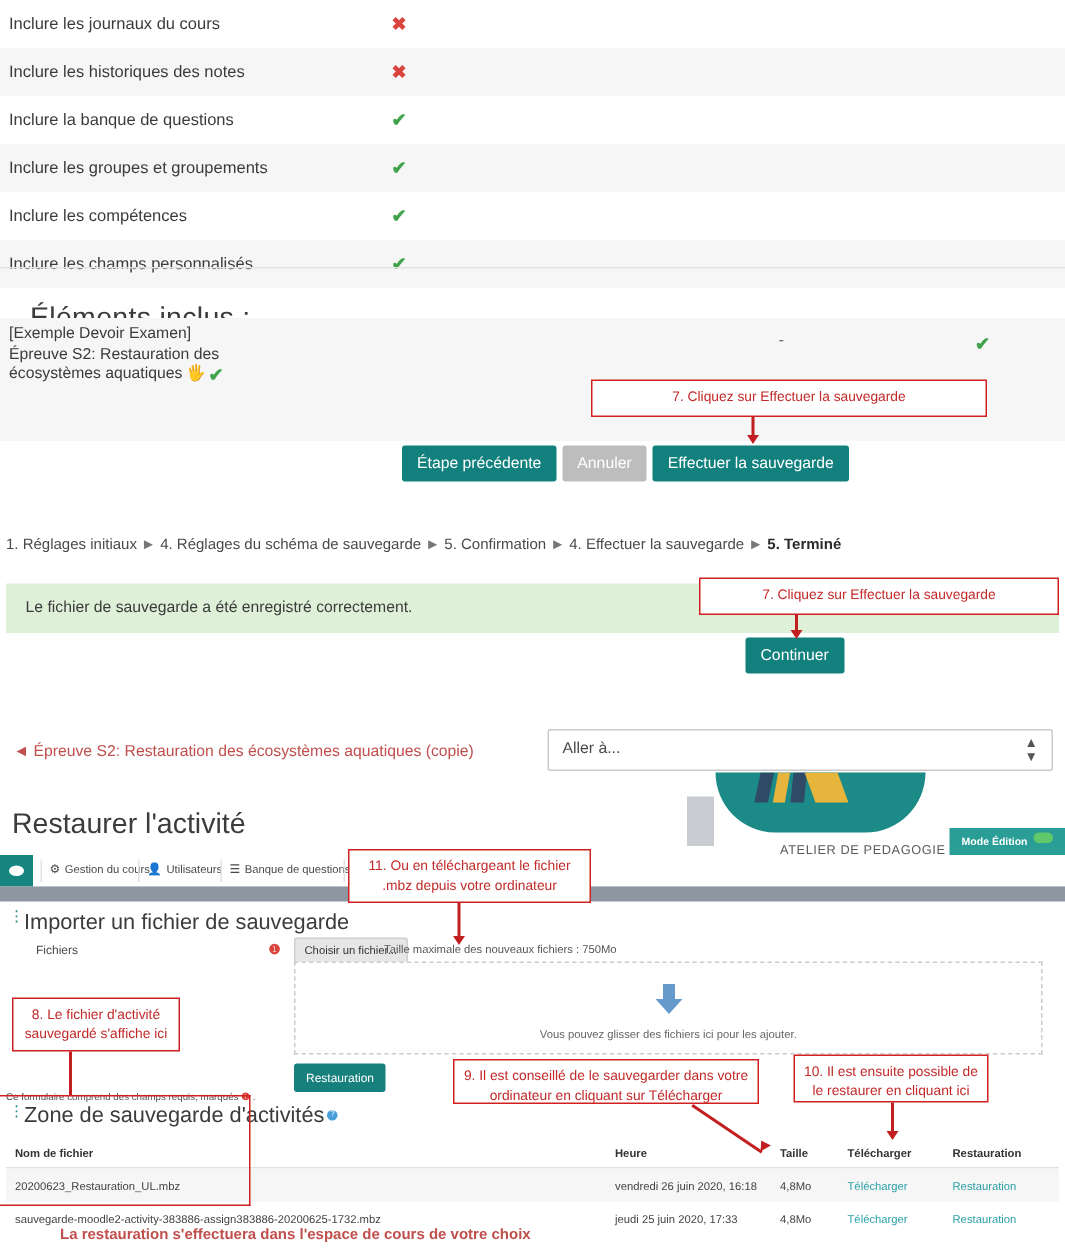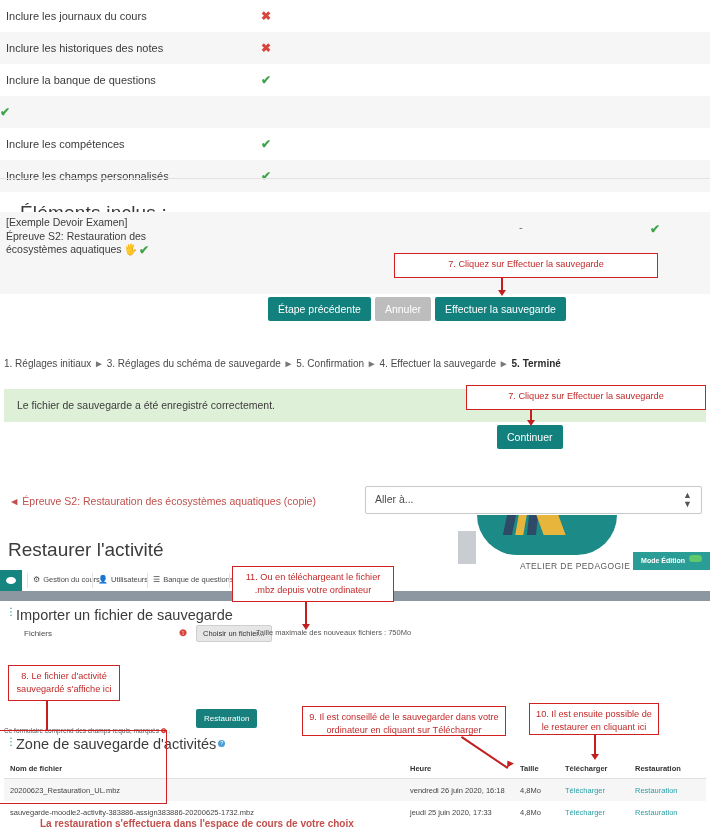--- a/index.html
+++ b/index.html
@@ -179,20 +179,21 @@
     </div>
     <div class="srow alt">
       <div class="lbl">Inclure les historiques des notes</div>
       <div class="mark no">✖</div>
     </div>
     <div class="srow">
       <div class="lbl">Inclure la banque de questions</div>
       <div class="mark yes">✔</div>
     </div>
     <div class="srow alt">
+      <div class="lbl">Inclure les groupes et groupements</div>
       <div class="mark yes">✔</div>
     </div>
     <div class="srow">
       <div class="lbl">Inclure les compétences</div>
       <div class="mark yes">✔</div>
     </div>
     <div class="srow alt">
       <div class="lbl">Inclure les champs personnalisés</div>
       <div class="mark yes">✔</div>
     </div>
@@ -216,21 +217,21 @@
     <button class="btn">Effectuer la sauvegarde</button>
   </div>
 
   <div class="anno" style="left:394px;top:253px;width:264px;height:25px;">7. Cliquez sur Effectuer la sauvegarde</div>
   <div class="vline" style="left:501px;top:278px;height:14px;"></div>
   <div class="arrowhead" style="left:498px;top:290px;"></div>
 
   <div class="breadcrumb-steps">
     <span>1. Réglages initiaux</span>
     <span class="arrowg">►</span>
-    <span>3. Réglages du schéma de sauvegarde</span>
+    <span>4. Réglages du schéma de sauvegarde</span>
     <span class="arrowg">►</span>
     <span>5. Confirmation</span>
     <span class="arrowg">►</span>
     <span>4. Effectuer la sauvegarde</span>
     <span class="arrowg">►</span>
     <b>5. Terminé</b>
   </div>
 
   <div class="alert-success">
     <span>Le fichier de sauvegarde a été enregistré correctement.</span>
@@ -288,20 +289,26 @@
     </div>
     <div class="navbar-bottom2"></div>
 
     <div class="imp-dots">⋮</div>
     <div class="imp-title">Importer un fichier de sauvegarde</div>
     <div class="fichiers-lbl">Fichiers</div>
     <div class="req-dot">❶</div>
     <div class="choose-btn">Choisir un fichier...</div>
     <div class="maxsize">Taille maximale des nouveaux fichiers : 750Mo</div>
 
+    <div class="dropzone">
+      <svg class="dz-arrow" viewBox="0 0 24 24">
+        <path d="M8 2 h8 v10 h5 l-9 10 l-9 -10 h5 z" fill="#6699cc"></path>
+      </svg>
+      <div class="dz-text">Vous pouvez glisser des fichiers ici pour les ajouter.</div>
+    </div>
     <div class="restore-btn">Restauration</div>
     <div class="reqnote">
       <span>Ce formulaire comprend des champs requis, marqués</span>
       <span class="rd">❶</span>
       <span>.</span>
     </div>
 
     <div class="zone-dots">⋮</div>
     <div class="zone-title">
       <span>Zone de sauvegarde d'activités</span><span class="zone-help">?</span>

